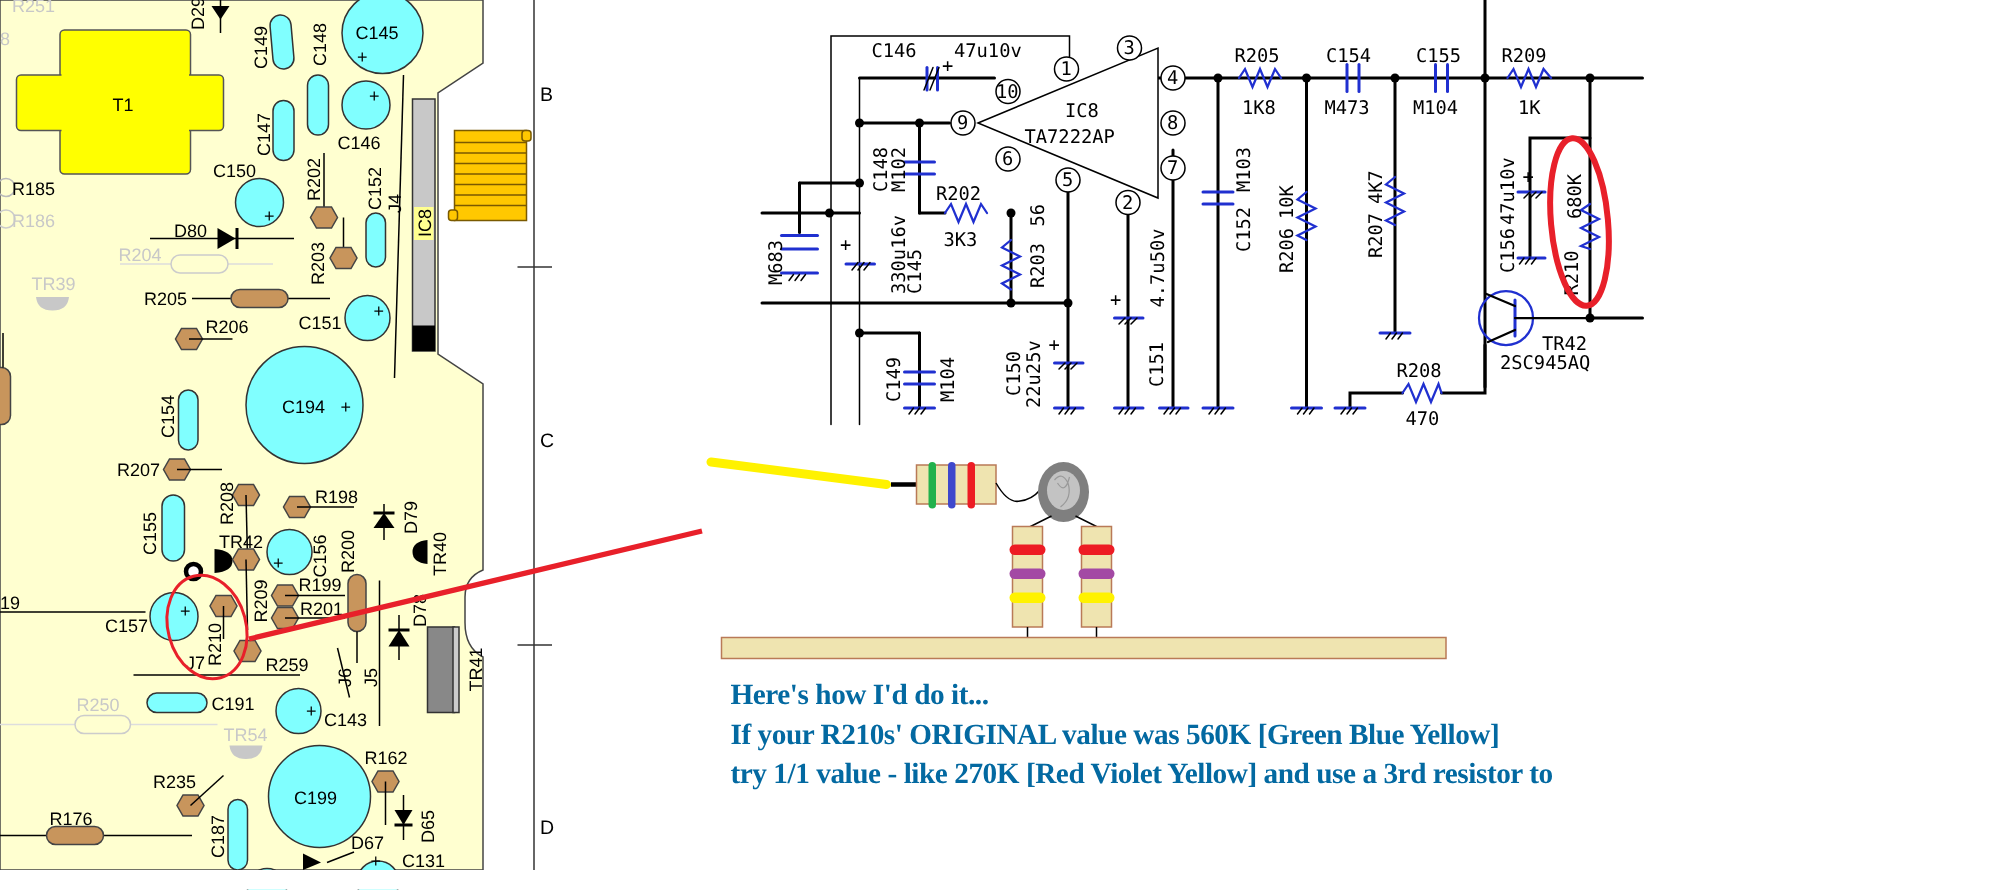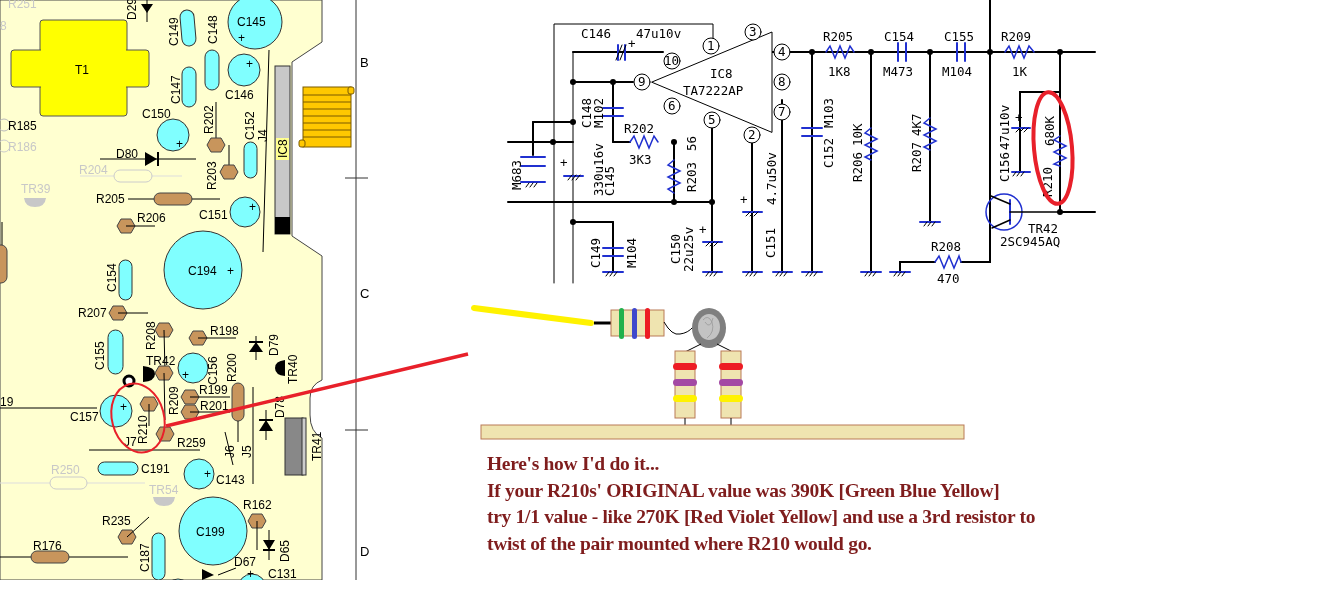--- a/index.html
+++ b/index.html
@@ -2,21 +2,21 @@
 <html><head>
 <meta charset="utf-8">
 <style>
   html, body { margin:0; padding:0; background:#ffffff; }
   body { width:1332px; height:593px; position:relative; overflow:hidden; font-family:"Liberation Sans", sans-serif; }
   #stage { position:absolute; left:0; top:0; width:1332px; height:593px; }
   .pcb-text { font-family:"Liberation Sans", sans-serif; font-size:12px; fill:#000; }
   .pcb-ghost { font-family:"Liberation Sans", sans-serif; font-size:12px; fill:#c8c8c8; }
   .sch-text { font-family:"DejaVu Sans Mono", monospace; font-size:12.5px; fill:#000; }
   .grid-text { font-family:"Liberation Sans", sans-serif; font-size:13px; fill:#000; }
-  #note { position:absolute; left:487px; top:451px; width:830px; font-family:"Liberation Serif", serif; font-weight:bold; font-size:19.5px; line-height:26.5px; color:#7f1d1d; letter-spacing:-0.3px; }
+  #note { position:absolute; left:487px; top:451px; width:830px; font-family:"Liberation Serif", serif; font-weight:bold; font-size:19.5px; line-height:26.5px; color:#0369a1; letter-spacing:-0.3px; }
   #note div { white-space:nowrap; }
 </style>
 </head>
 <body>
 
 <svg id="stage" width="1332" height="593" viewBox="0 0 1332 593" xmlns="http://www.w3.org/2000/svg">
 
   <g>
 
     <path d="M0,0 L322,0 L322,42 L292,62 L292,236 L322,256 L322,380 Q310,385 310,398 L310,415 Q310,432 322,438 L322,580 L0,580 Z" fill="#ffffd0" stroke="#444" stroke-width="1"></path>
@@ -510,16 +510,15 @@
       </g>
     <line x1="685" y1="418" x2="685" y2="425" stroke="#000"></line>
     <line x1="731" y1="418" x2="731" y2="425" stroke="#000"></line>
 
     <rect x="481" y="425" width="483" height="14" fill="#efe4b0" stroke="#b97a57"></rect>
   </g>
 </svg>
 
 <div id="note">
   <div>Here's how I'd do it...</div>
-  <div>If your R210s' ORIGINAL value was 390K  [Green Blue Yellow]</div>
+  <div>If your R210s' ORIGINAL value was 560K  [Green Blue Yellow]</div>
   <div>try 1/1 value - like 270K  [Red Violet Yellow] and use a 3rd resistor to</div>
-  <div>twist of the pair mounted where R210 would go.</div>
 </div>
 
 </body></html>

